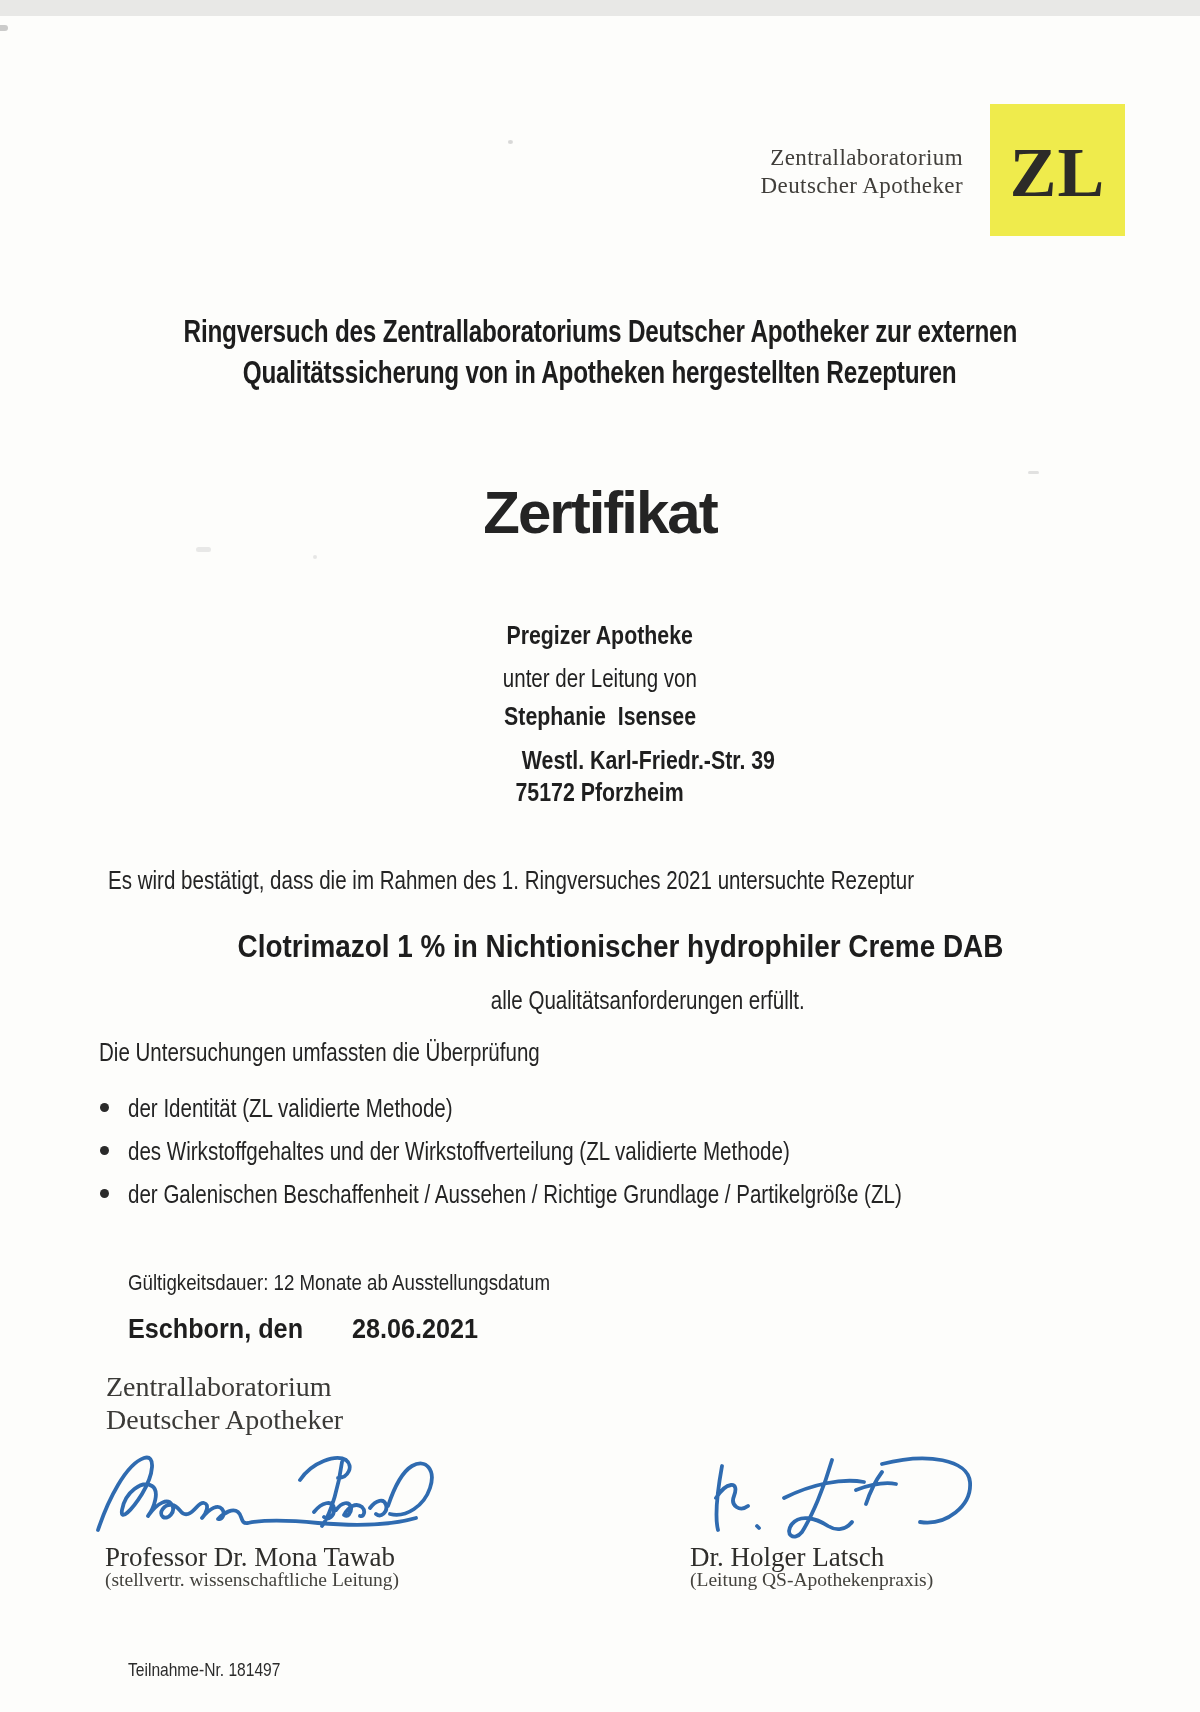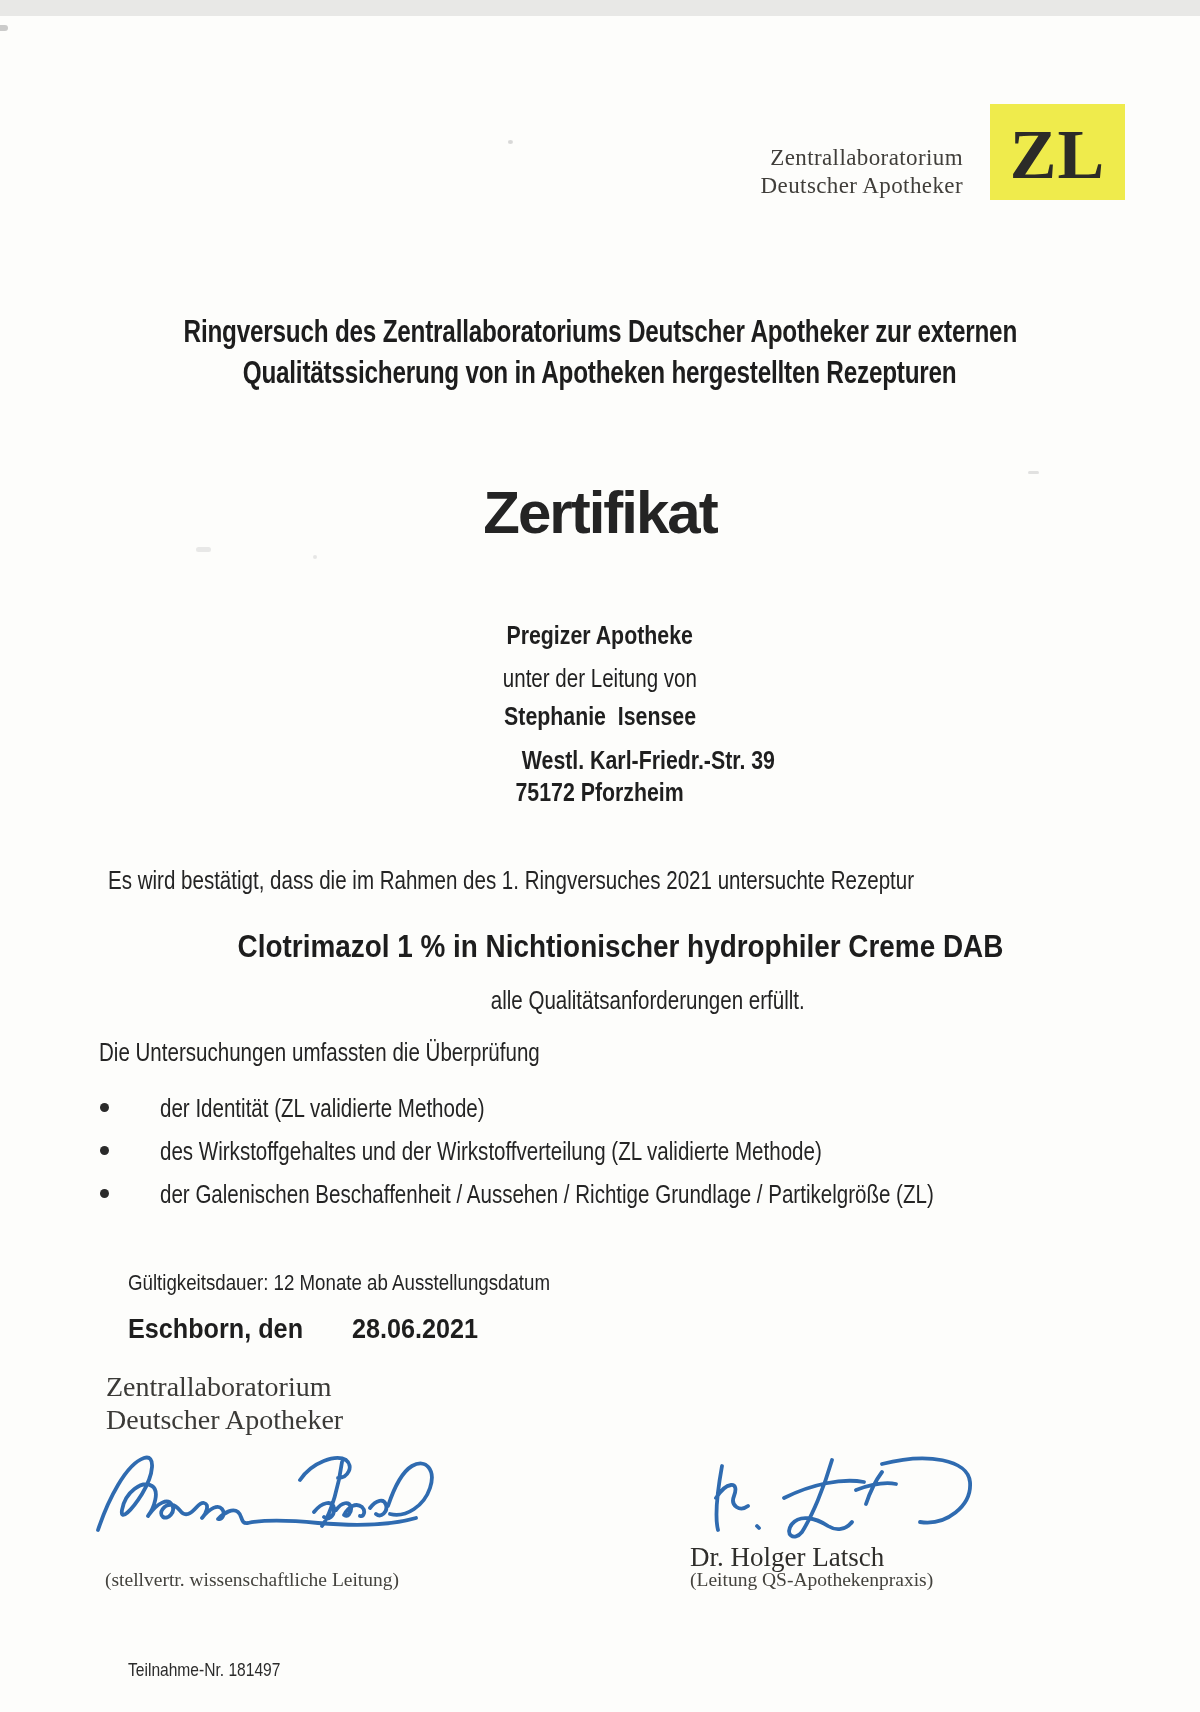--- a/index.html
+++ b/index.html
@@ -18,33 +18,33 @@
   .sx76{transform:scaleX(.76);}
   .sx79{transform:scaleX(.79);}
   .sx82{transform:scaleX(.82);}
   .sx85{transform:scaleX(.85);}
   .sx90{transform:scaleX(.90);}
   .og-l{transform-origin:0 50%;}
   .og-c{transform-origin:50% 50%;}
 
   .logo-text{top:128px;right:237px;text-align:right;font-size:23px;line-height:28px;
     color:#403e3a;letter-spacing:.4px;}
-  .badge{top:88px;left:990px;width:135px;height:96px;background:var(--badge,#efeb4c);
+  .badge{top:88px;left:990px;width:135px;height:132px;background:var(--badge,#efeb4c);
     display:flex;align-items:center;justify-content:center;padding-top:6px;box-sizing:border-box;}
   .badge-zl{font-family:"Liberation Serif","DejaVu Serif",serif;font-size:70px;font-weight:600;
     color:#2c2b28;letter-spacing:1px;}
 
   .hdr{font-size:32px;font-weight:bold;color:#1d1d1d;letter-spacing:-.3px;}
   .title{top:462px;font-size:60px;font-weight:bold;color:#242424;letter-spacing:-2px;}
 
   .rcp{font-size:26px;color:#1f1f1f;}
   .body-t{font-size:26px;color:#242424;}
   .form-t{font-size:31px;font-weight:bold;color:#1d1d1d;}
 
-  .bullet-row{position:absolute;left:100px;display:flex;align-items:flex-start;gap:32px;}
+  .bullet-row{position:absolute;left:100px;display:flex;align-items:flex-start;}
   .dot{width:9px;height:9px;border-radius:50%;background:#2a2a2a;margin:10px 19px 0 0;flex:none;}
 
   .issue-line{top:1297px;left:128px;display:flex;align-items:baseline;font-size:28px;font-weight:bold;color:#1e1e1e;}
   .issue-org{top:1354px;left:106px;font-size:28px;line-height:33px;color:#3b3a37;}
 
   .sig svg{display:block;}
   .sig path{fill:none;stroke:var(--ink,#2f6bb0);stroke-width:3.8;stroke-linecap:round;stroke-linejoin:round;}
   .name{font-size:27px;color:#2f2e2b;}
   .role{font-size:19.5px;color:#44433e;}
   .footer{top:1643px;left:128px;font-size:19px;color:#2b2b2b;}
@@ -136,20 +136,21 @@
     </svg>
   </div>
 
   <div class="abs sig" style="top:1436px;left:696px;">
     <svg width="292" height="88" viewBox="0 0 292 88">
       <path d="M 26,14 C 22,36 18,62 22,78 M 20,46 C 30,30 44,28 38,44 C 34,54 44,60 52,54 M 61,74 l 2,2"></path>
       <path d="M 136,8 C 128,36 116,64 106,80 C 98,90 88,82 96,72 C 104,62 120,66 132,74 C 140,79 150,78 156,70 M 88,46 C 116,32 146,26 168,30 M 170,52 C 174,40 180,28 186,20 M 160,38 C 176,32 190,30 200,32 M 186,12 C 232,0 272,8 274,30 C 276,54 250,74 224,70"></path>
     </svg>
   </div>
 
+  <div class="abs serif name nowrap" style="top:1526px;left:105px;">Professor Dr. Mona Tawab</div>
   <div class="abs serif role nowrap" style="top:1553px;left:105px;">(stellvertr. wissenschaftliche Leitung)</div>
   <div class="abs serif name nowrap" style="top:1526px;left:690px;">Dr. Holger Latsch</div>
   <div class="abs serif role nowrap" style="top:1553px;left:690px;">(Leitung QS-Apothekenpraxis)</div>
 
   <div class="abs footer nowrap">
     <span class="sc sx82 og-l">Teilnahme-Nr. 181497</span>
   </div>
 
   <div class="speck" style="left:508px;top:124px;width:5px;height:4px;background:#b9b9b9;opacity:.55;"></div>
   <div class="speck" style="left:1028px;top:455px;width:11px;height:3px;background:#c6c6c6;opacity:.5;border-radius:2px;"></div>

